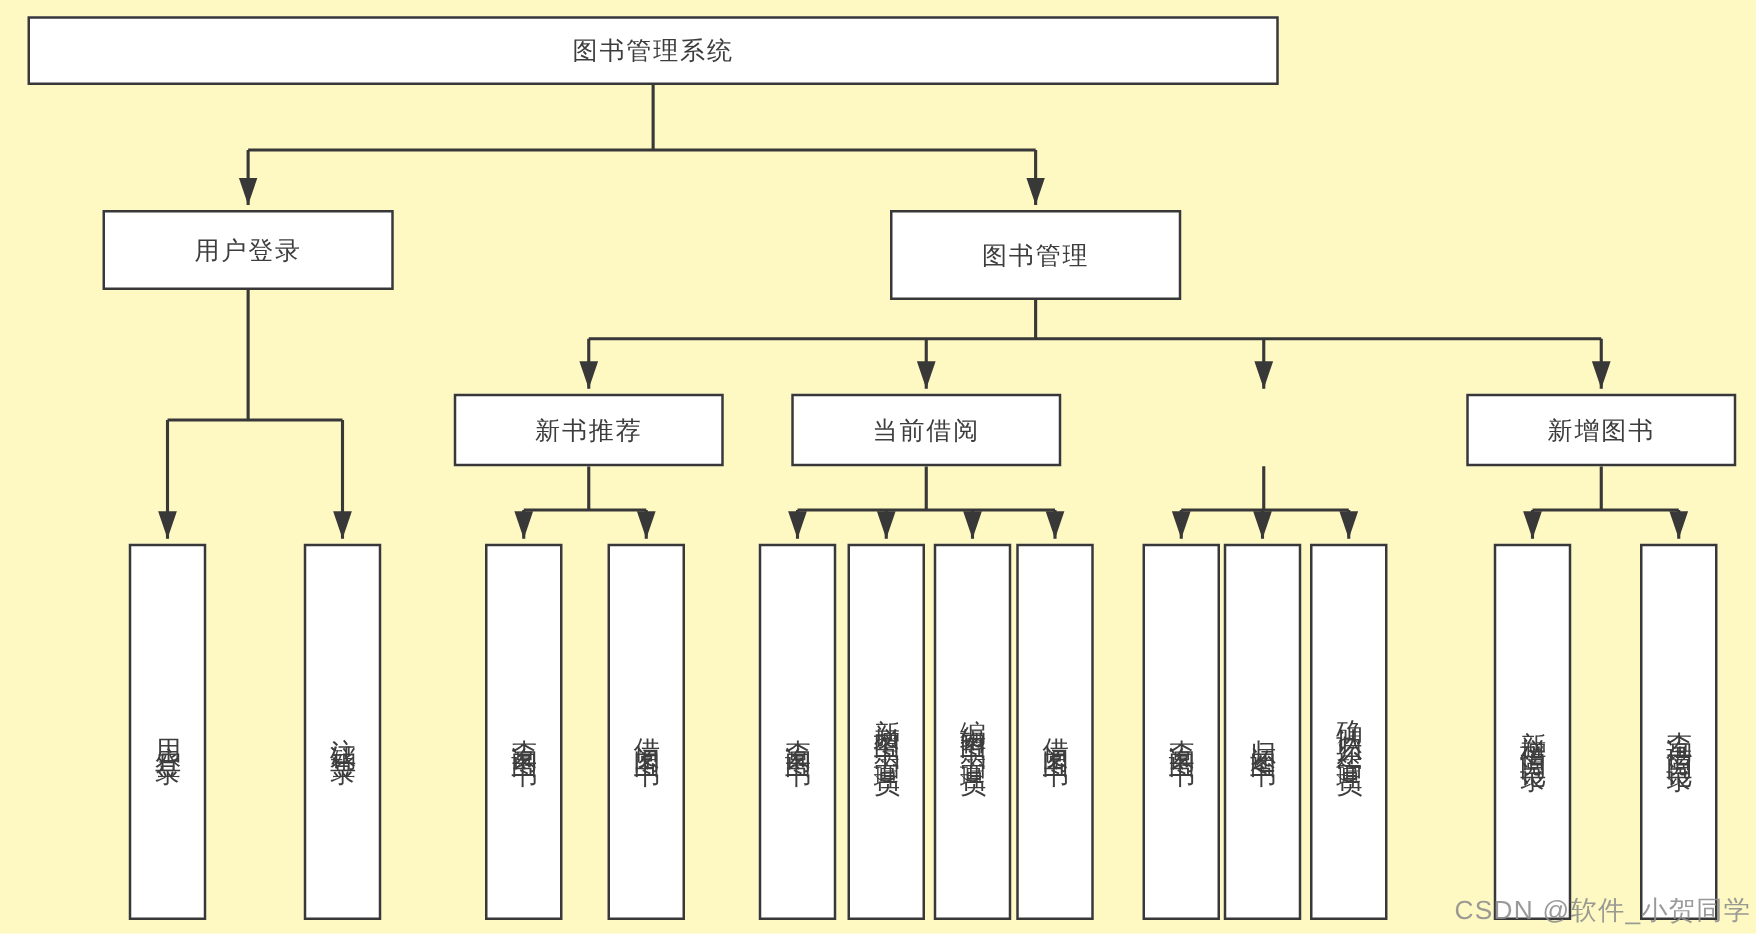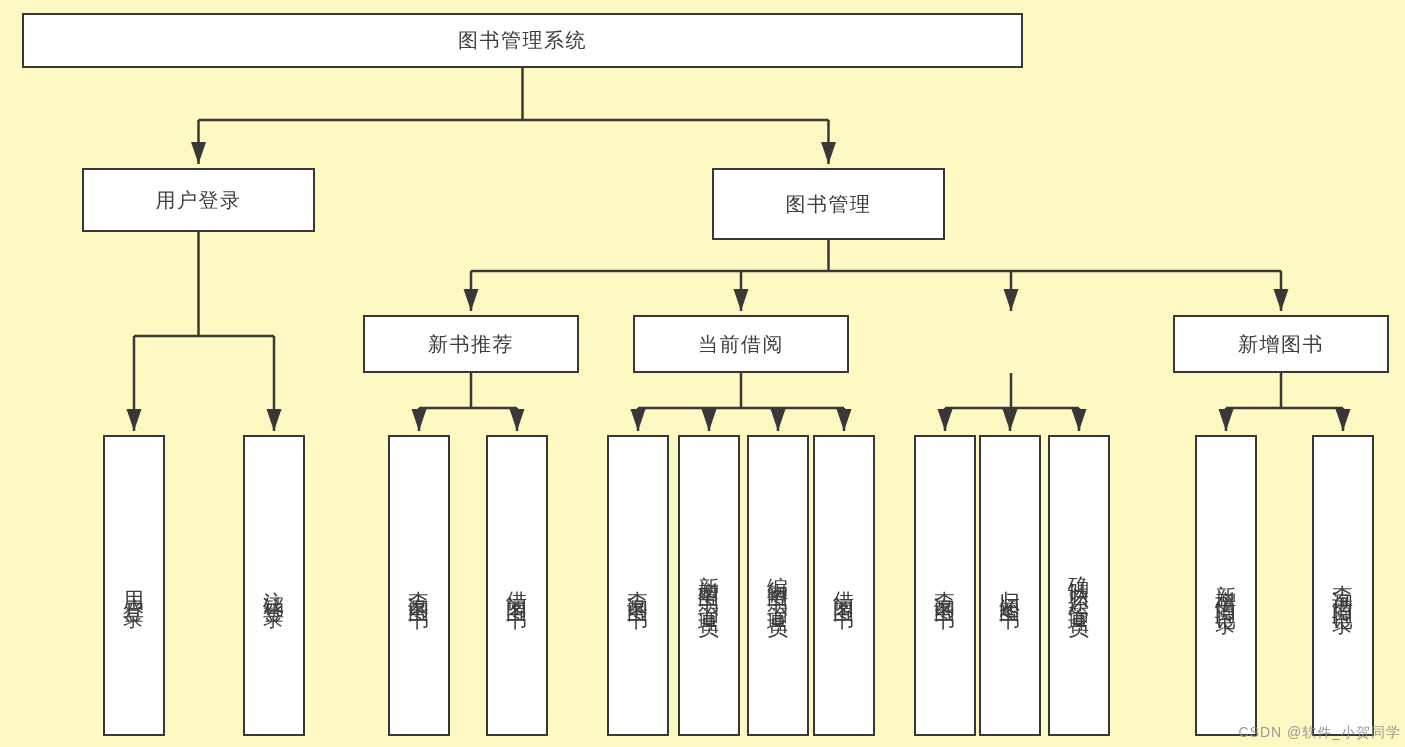--- a/index.html
+++ b/index.html
@@ -56,21 +56,21 @@
   .lf03 { left: 388px; }  .lf04 { left: 486px; }
   .lf05 { left: 607px; }  .lf06 { left: 678px; }
   .lf07 { left: 747px; }  .lf08 { left: 813px; }
   .lf09 { left: 914px; }  .lf10 { left: 979px; }
   .lf11 { left: 1048px; } .lf12 { left: 1195px; }
   .lf13 { left: 1312px; }
   .watermark {
     position: absolute;
     right: 4px;
     bottom: 5px;
-    font-size: 14px;
+    font-size: 21px;
     color: rgba(140, 140, 140, 0.88);
     letter-spacing: 1px;
     z-index: 5;
     white-space: nowrap;
   }
 </style>
 </head>
 <body>
 
 <div class="stage">

